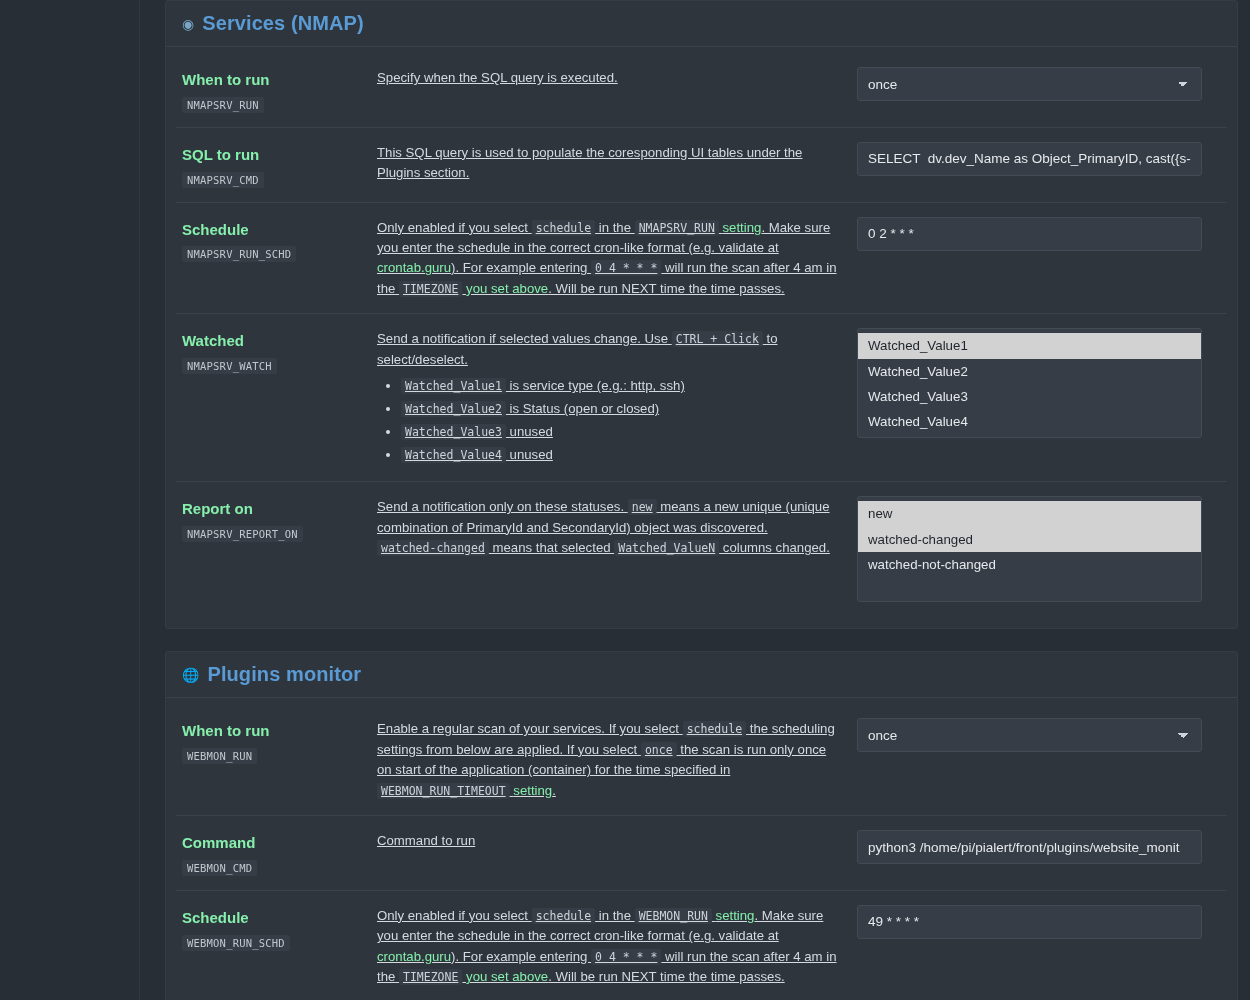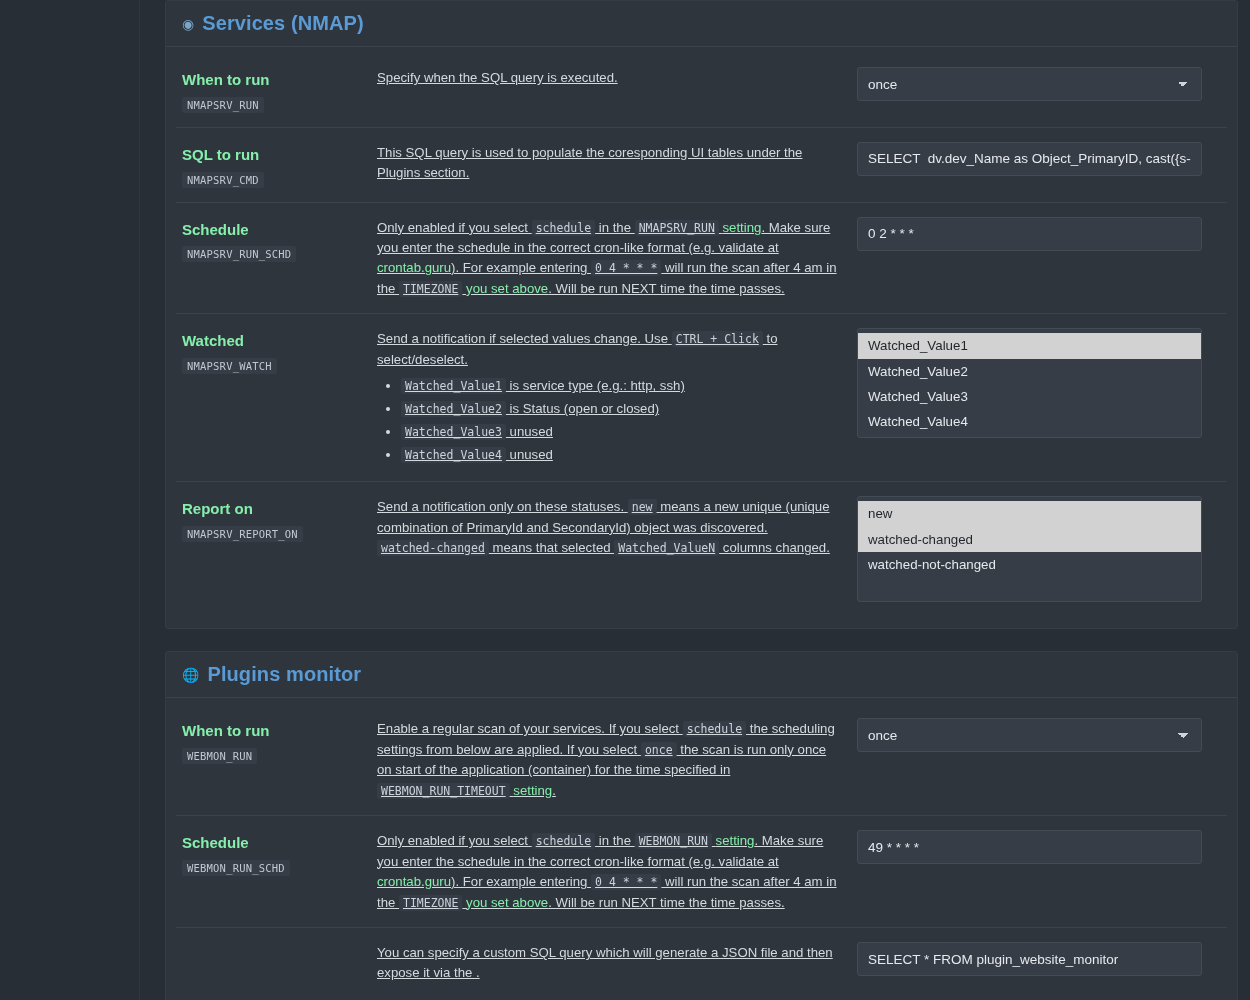--- a/index.html
+++ b/index.html
@@ -233,20 +233,25 @@
           <span class="hdr-icon">🌐</span>
           <span class="hdr-title">Plugins monitor</span>
         </div>
         <div class="card-body">
           <div class="row">
             <div class="col-label"><span class="lbl-title">When to run</span><span class="lbl-code">WEBMON_RUN</span></div>
             <div class="col-desc">Enable a regular scan of your services. If you select <code>schedule</code> the scheduling settings from below are applied. If you select <code>once</code> the scan is run only once on start of the application (container) for the time specified in <code>WEBMON_RUN_TIMEOUT</code> <a>setting</a>.</div>
             <div class="col-field"><select class="ctl"><option>once</option><option>schedule</option><option>always_after_scan</option><option>disabled</option></select></div>
           </div>
           <div class="row">
+            <div class="col-label"><span class="lbl-title">Command</span><span class="lbl-code">WEBMON_CMD</span></div>
+            <div class="col-desc">Command to run</div>
+            <div class="col-field"><input class="ctl" type="text" value="python3 /home/pi/pialert/front/plugins/website_monit" style=""></div>
+          </div>
+          <div class="row">
             <div class="col-label"><span class="lbl-title">Schedule</span><span class="lbl-code">WEBMON_RUN_SCHD</span></div>
             <div class="col-desc">Only enabled if you select <code>schedule</code> in the <code>WEBMON_RUN</code> <a>setting</a>. Make sure you enter the schedule in the correct cron-like format (e.g. validate at <a>crontab.guru</a>). For example entering <code>0 4 * * *</code> will run the scan after 4 am in the <code>TIMEZONE</code> <a>you set above</a>. Will be run NEXT time the time passes.</div>
             <div class="col-field"><input class="ctl" type="text" value="49 * * * *" style=""></div>
           </div>
           <div class="row">
             <div class="col-label"></div>
             <div class="col-desc">You can specify a custom SQL query which will generate a JSON file and then expose it via the  .</div>
             <div class="col-field"><input class="ctl" type="text" value="SELECT * FROM plugin_website_monitor" style=""></div>
           </div>
         </div>

